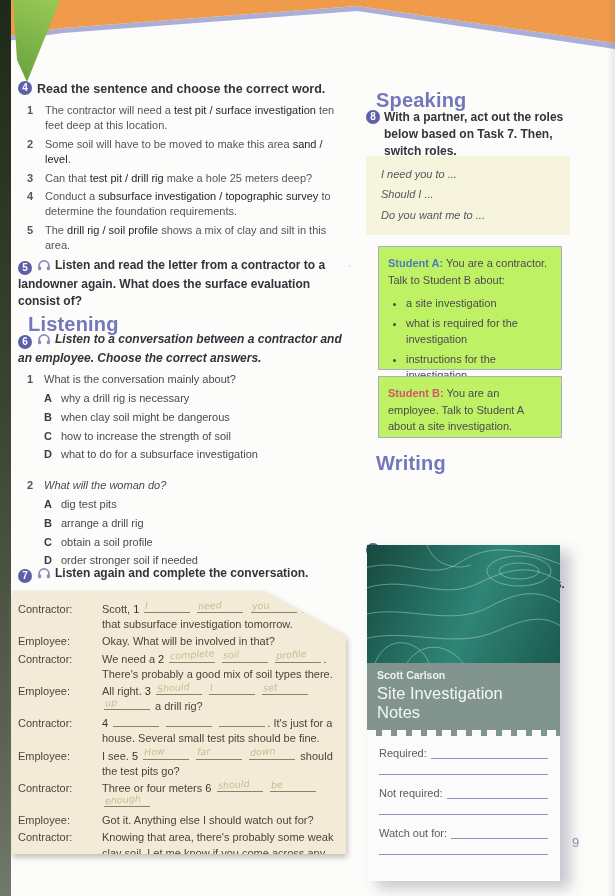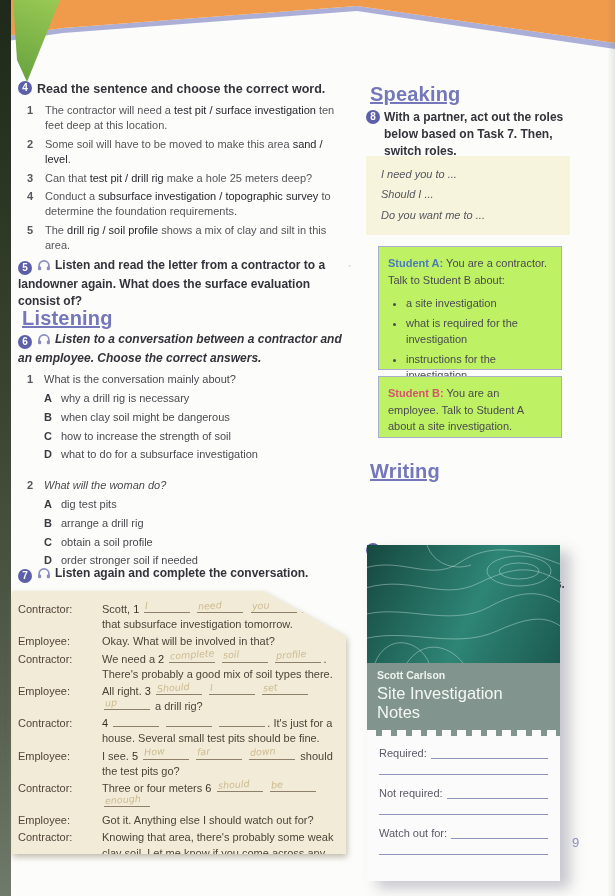--- a/index.html
+++ b/index.html
@@ -15,21 +15,21 @@
   .corner-green{position:absolute;left:0;top:0;width:70px;height:90px;
             background:linear-gradient(205deg,#9ccb55,#5e9c3b);
             clip-path:polygon(13px 0,60px 0,27px 82px,17px 60px);}
   .right-shade{position:absolute;right:0;top:0;bottom:0;width:8px;
             background:linear-gradient(90deg,rgba(0,0,0,0),rgba(110,110,110,.15));}
   
   .badge{display:inline-block;width:14px;height:14px;border-radius:50%;background:#5d60a8;
          color:#fff;font-size:10px;font-weight:bold;line-height:14px;text-align:center;
          vertical-align:-2px;margin-right:5px;flex:none;}
   .hp{display:inline-block;vertical-align:-2px;margin-right:4px;}
-  h2{font-size:20px;color:#7477b9;margin:4px;font-weight:bold;letter-spacing:.2px;text-decoration:underline;}
+  h2{font-size:20px;color:#7477b9;margin:10px;font-weight:bold;letter-spacing:.2px;}
   .b{font-weight:normal;color:#26262e;}
   .i{font-style:italic;}
   .abs{position:absolute;}
   
   .taskhead{display:flex;align-items:flex-start;}
   .ttl{font-weight:bold;font-size:12.5px;color:#33333b;line-height:1.3;}
   .item{display:flex;font-size:11px;color:#55555a;line-height:1.4;margin-bottom:3px;}
   .inum{flex:none;width:18px;padding-left:9px;font-weight:bold;color:#56565c;}
   .itext{flex:1;}
   .taskp{font-size:12px;font-weight:bold;color:#33333b;line-height:1.42;margin:0;}
@@ -263,21 +263,21 @@
       <li>a site investigation</li>
       <li>what is required for the investigation</li>
       <li>instructions for the investigation</li>
     </ul>
   </div>
 
   <div class="sbox" style="top:376px;height:62px;">
     <span class="slabel lb">Student B:</span><span> You are an employee. Talk to Student A about a site investigation.</span>
   </div>
 
-  <h2 class="abs" style="left:366px;top:456px;">Writing</h2>
+  <h2 class="abs" style="left:366px;top:442px;">Writing</h2>
 
   <div class="abs task-r" style="left:366px;top:491px;width:192px;">
     <span class="badge">9</span>
     <span>Use the letter and the conversation from Task 8 to complete the employee's notes.</span>
   </div>
 
   <div class="ncard">
     <div class="nmap">
       <svg viewBox="0 0 193 118">
         <g fill="none" stroke="#d2e9e2" stroke-opacity="0.42" stroke-width="1">

